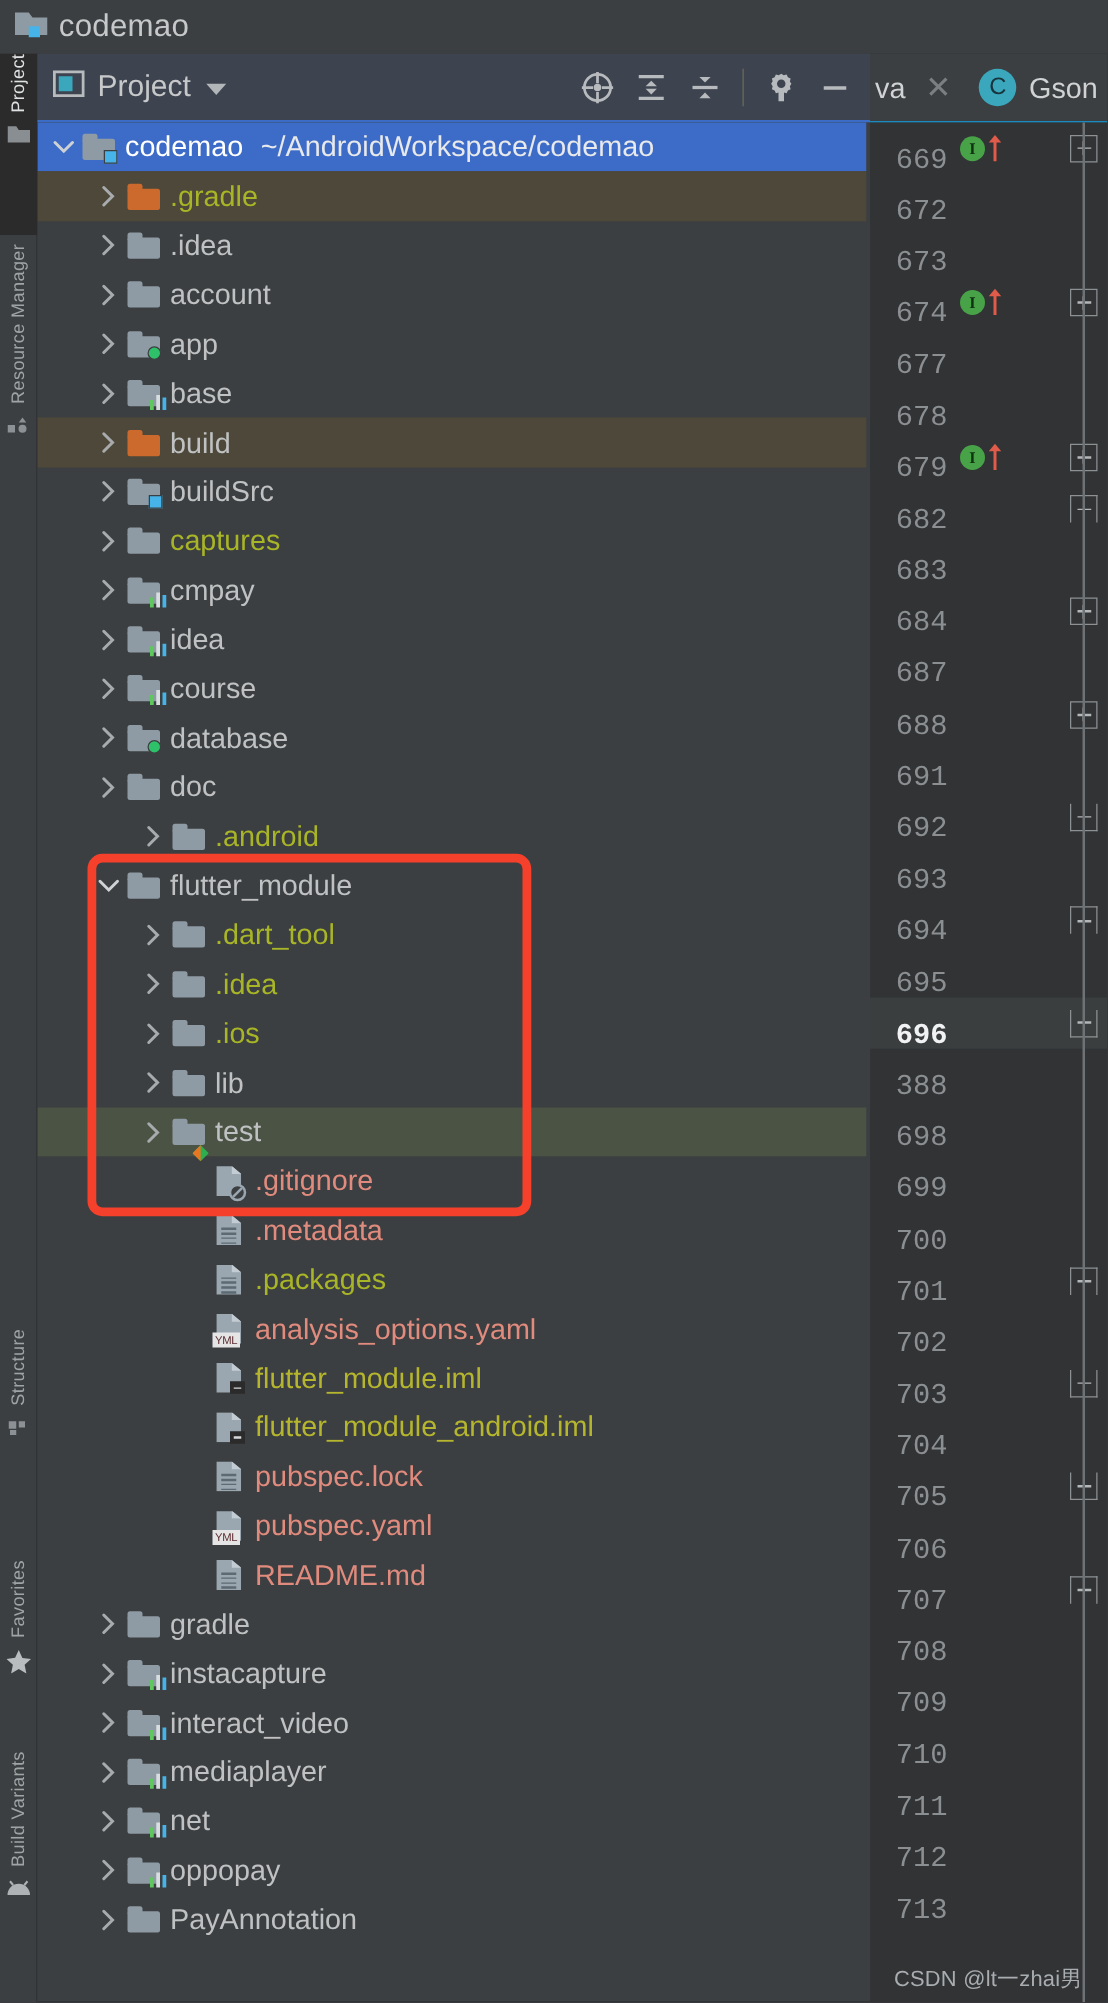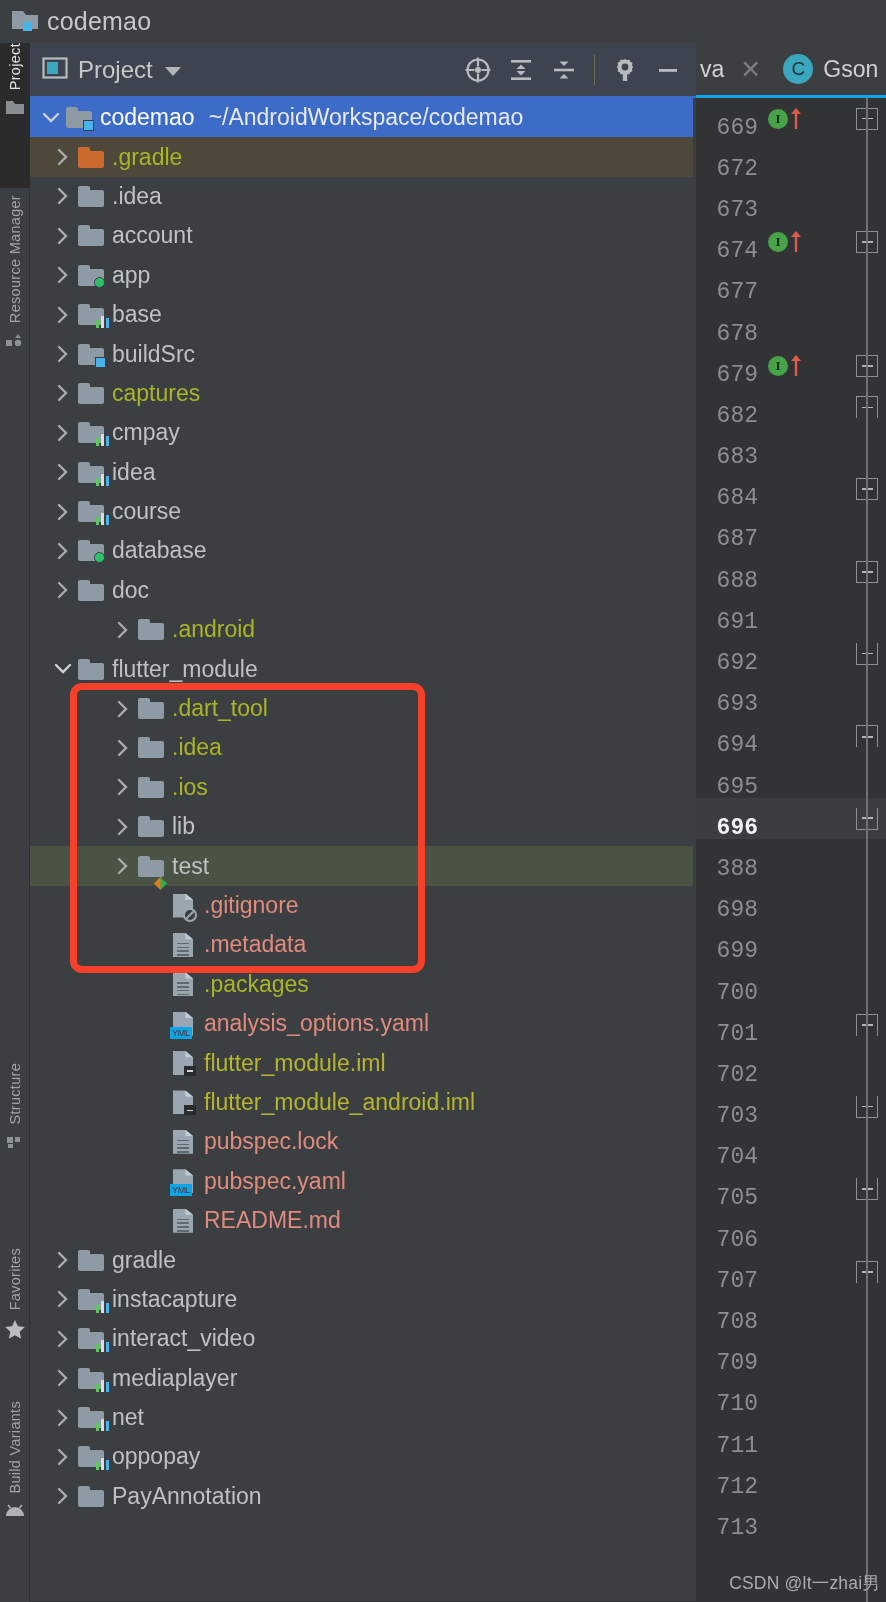--- a/index.html
+++ b/index.html
@@ -70,21 +70,21 @@
   .row .twisty {
     width: 26px; min-width: 26px; display: flex; align-items: center; justify-content: center;
     color: #a8abad;
   }
   .row .ricon { width: 30px; min-width: 30px; display: flex; align-items: center; justify-content: center; }
   .row .rlabel { margin-left: 6px; }
   .row .rpath { margin-left: 14px; color: #e7e9ea; }
 
   
   .ind0 { padding-left: 8px; }
-  .ind1 { padding-left: 20px; }
+  .ind1 { padding-left: 44px; }
   .ind2 { padding-left: 80px; }
   .ind2f { padding-left: 112px; }
 
   
   .c-default { color: #bfc1c2; }
   .c-yellow  { color: #a8b526; }
   .c-salmon  { color: #e08b7d; }
   .c-olive   { color: #b5b52e; }
   .c-white   { color: #ffffff; }
 
@@ -123,21 +123,21 @@
   }
   .doc .fold {
     position: absolute; left: 0; top: 0; width: 20px; height: 24px;
     clip-path: polygon(62% 0, 100% 26%, 62% 26%);
     background: #c3ccd2;
   }
   .doc .lines { position: absolute; left: 4px; top: 10px; width: 12px; }
   .doc .lines span { display: block; height: 1.6px; background: #5e6a72; margin-bottom: 2.2px; }
   .doc .bdg-yml {
     position: absolute; left: -3px; bottom: -3px;
-    background: #0ea5e9; color: #5b2b31; font-size: 9px; line-height: 10px;
+    background: #e5e5e5; color: #5b2b31; font-size: 9px; line-height: 10px;
     padding: 1px 2px; font-family: "Liberation Sans", sans-serif; letter-spacing: -.3px;
   }
   .doc .bdg-dark {
     position: absolute; right: -3px; bottom: -1px; width: 12px; height: 10px; background: #2b2b2b;
     display: flex; align-items: center; justify-content: center;
   }
   .doc .bdg-dark i { display: block; width: 6px; height: 1.6px; background: #d6d9db; }
   .doc .bdg-ban {
     position: absolute; right: -4px; bottom: -4px; width: 14px; height: 14px; border-radius: 50%;
     border: 2px solid #9aa7b0; background: #3c3f41;
@@ -152,21 +152,21 @@
     position: absolute; border: 7px solid #f5402c; border-radius: 12px; pointer-events: none;
   }
 
   
   .editorpane {
     position: absolute; left: 696px; top: 43px; width: 190px; height: 1559px;
     background: #2f3234; overflow: hidden;
   }
   .tabstrip {
     position: relative; height: 55px; background: #3c3f41; display: flex; align-items: center;
-    padding-left: 4px; border-bottom: 3px solid #0ea5e9;
+    padding-left: 4px; border-bottom: 1px solid #0ea5e9;
   }
   .tab-trunc { color: #d0d2d3; font-size: 23px; }
   .tab-x { color: #7b7f82; font-size: 25px; margin-left: 16px; }
   .ctag {
     width: 30px; height: 30px; border-radius: 50%; background: #3ba7bd; color: #17343c;
     display: flex; align-items: center; justify-content: center; font-size: 19px;
     margin-left: 22px;
   }
   .tab-name { color: #d0d2d3; font-size: 23px; margin-left: 10px; }
 
@@ -197,21 +197,21 @@
   .foldmark i { display: block; width: 11px; height: 1.8px; background: #b4b7b9; position: absolute; }
   .foldmark.plus i.v { width: 1.8px; height: 11px; }
 
   
   .pp-edge {
     position: absolute; right: 0; top: 55px; width: 3px; height: 1502px; background: #3c3f41;
   }
 
   
   .watermark {
-    position: absolute; right: 6px; bottom: 7px; color: #a9adb0; font-size: 17.5px;
+    position: absolute; right: 20px; bottom: 7px; color: #a9adb0; font-size: 17.5px;
     letter-spacing: .2px;
   }
 </style>
 </head>
 <body>
 
 <div id="app">
 
   <div class="titlebar">
     <span>
@@ -408,20 +408,34 @@
               <div class="body"></div>
               <div class="badge-bars">
                 <i></i>
                 <i></i>
                 <i></i>
               </div>
             </div>
           </span>
           <span class="rlabel c-default">base</span>
         </div>
+        <div class="row ind1 excluded">
+          <span class="twisty">
+            <svg width="14" height="20" viewBox="0 0 14 20">
+              <path d="M3 3l7 7-7 7" stroke="#a8abad" stroke-width="2.4" fill="none" stroke-linecap="round"></path>
+            </svg>
+          </span>
+          <span class="ricon">
+            <div class="fld orange">
+              <div class="tabtop"></div>
+              <div class="body"></div>
+            </div>
+          </span>
+          <span class="rlabel c-default">build</span>
+        </div>
         <div class="row ind1">
           <span class="twisty">
             <svg width="14" height="20" viewBox="0 0 14 20">
               <path d="M3 3l7 7-7 7" stroke="#a8abad" stroke-width="2.4" fill="none" stroke-linecap="round"></path>
             </svg>
           </span>
           <span class="ricon">
             <div class="fld">
               <div class="tabtop"></div>
               <div class="body"></div>

